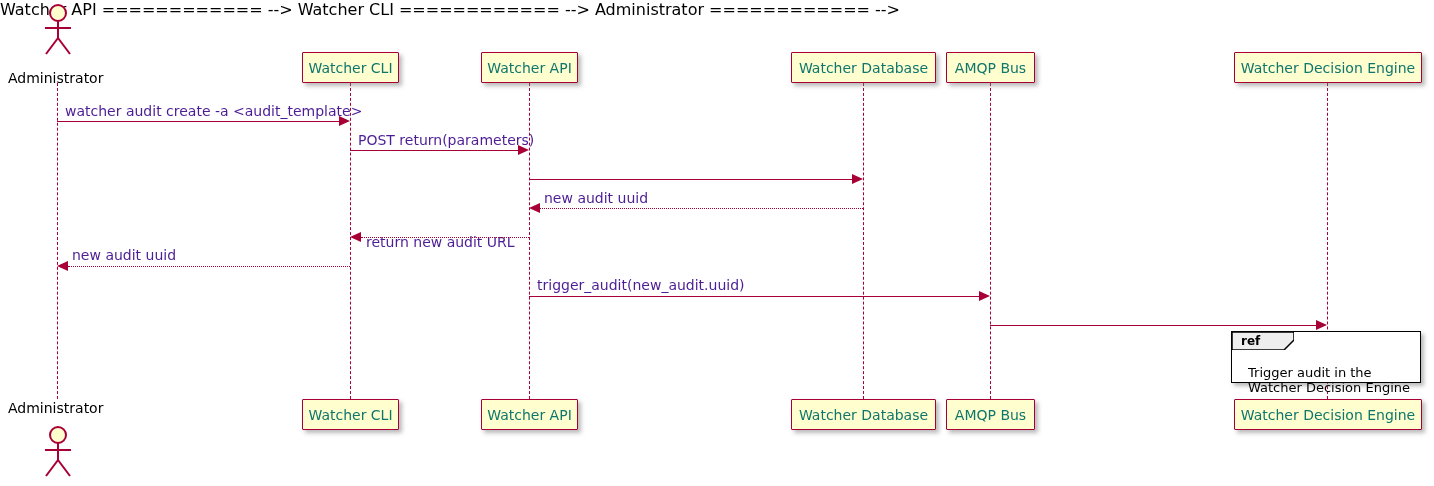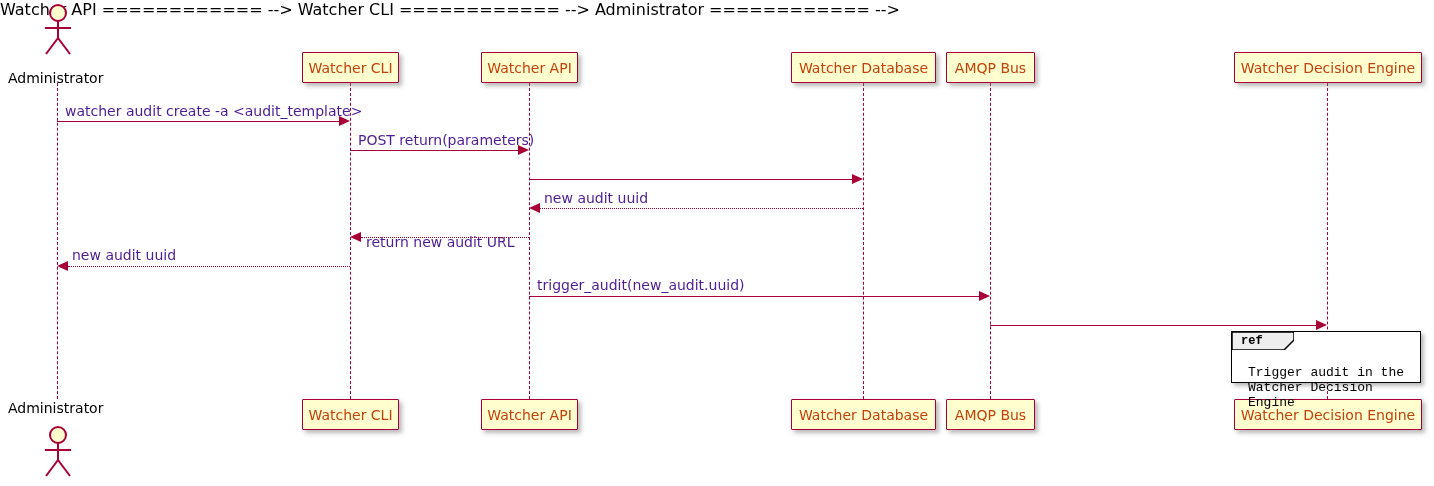--- a/index.html
+++ b/index.html
@@ -17,21 +17,21 @@
     background: #FFFFFF;
     overflow: hidden;
   }
 
   
   .participant {
     position: absolute;
     box-sizing: border-box;
     background: #FEFECE;
     border: 1.5px solid #A80036;
-    color: #c2410c;
+    color: #0f766e;
     font-size: 14px;
     line-height: 1;
     display: flex;
     align-items: center;
     justify-content: center;
     white-space: nowrap;
     box-shadow: 3px 3px 4px rgba(130,130,130,0.55);
     border-radius: 1px;
   }
 
@@ -208,21 +208,21 @@
   
   <div class="msg-label" style="left:537px; top:278px;">trigger_audit(new_audit.uuid)</div>
   <div class="msg-line" style="left:529px; top:296px; width:450px;"></div>
   <div class="arrowhead right" style="left:979px; top:291px;"></div>
 
   
   <div class="msg-line" style="left:990px; top:325px; width:326px;"></div>
   <div class="arrowhead right" style="left:1316px; top:320px;"></div>
 
   
-  <div class="ref-box" style="left:1231px; top:331px; width:190px; height:52px;font-family:Liberation Mono, monospace;">
+  <div class="ref-box" style="left:1231px; top:331px; width:190px; height:52px;">
     <div class="ref-tab-clip">
       <svg width="62" height="18" viewBox="0 0 62 18">
         <path d="M0,0 L62,0 L62,8 L52,18 L0,18 Z" fill="#EEEEEE" stroke="#000000" stroke-width="1.5"></path>
       </svg>
     </div>
     <div class="ref-label">ref</div>
     <div class="ref-text">Trigger audit in the
 Watcher Decision Engine</div>
   </div>
 

